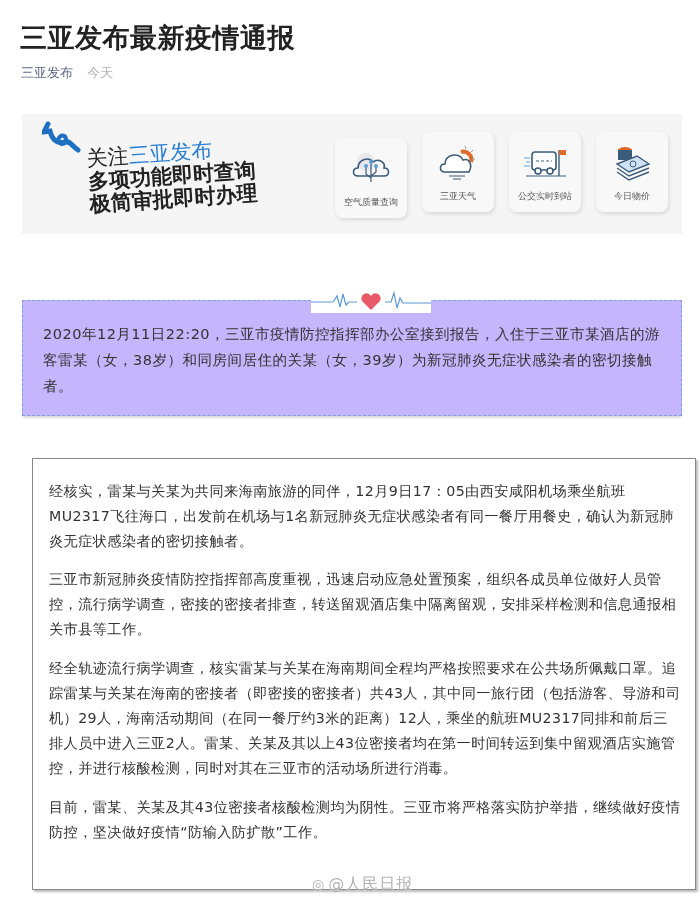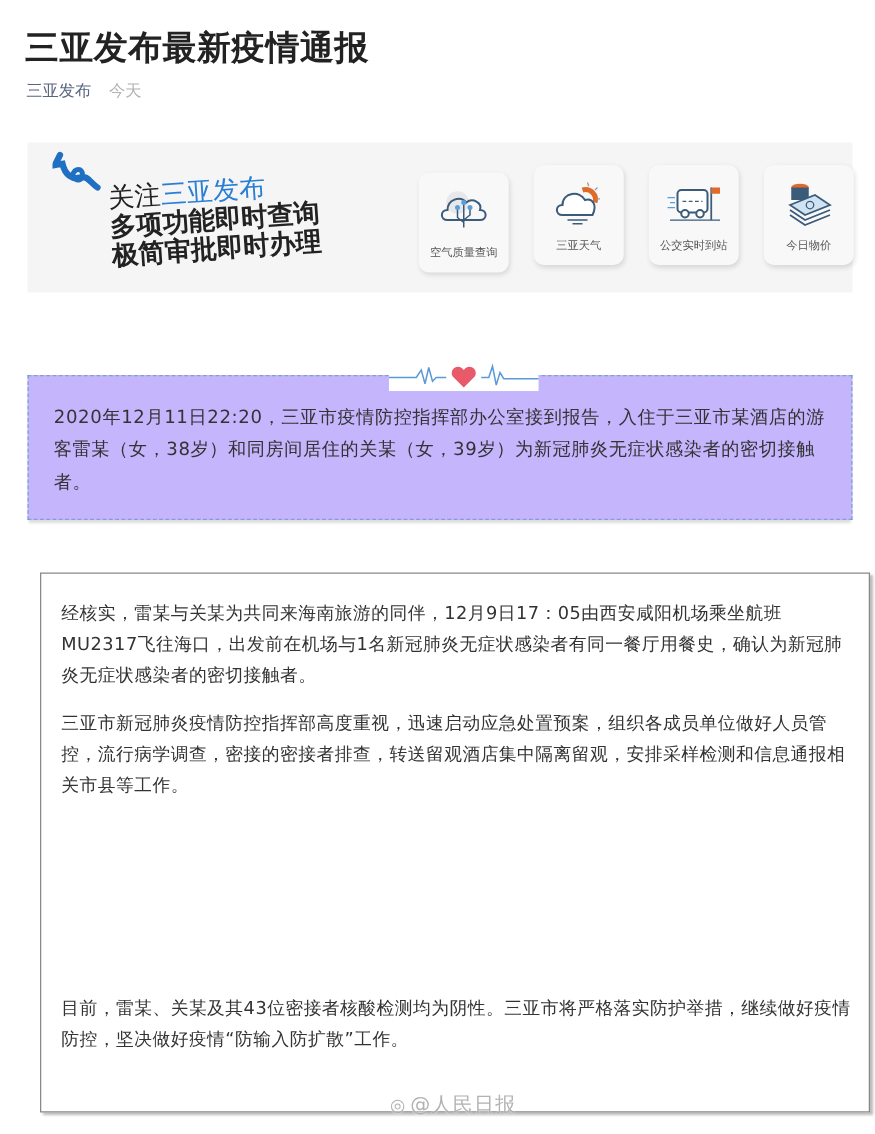--- a/index.html
+++ b/index.html
@@ -20,21 +20,21 @@
     background: #f5f5f5;
   }
   .banner-arrow { position: absolute; left: 20px; top: 6px; }
   .slogan {
     position: absolute; left: 60px; top: 28px; transform: rotate(-4deg);
     font-size: 21px; line-height: 23px; color: #222; font-weight: bold;
   }
   .slogan .brand { color: #2a7fd4; font-weight: normal; }
   .slogan .line1 { font-weight: normal; }
   .slogan .line { display: block; padding-left: 6px; }
-  .svc-wrap { position: absolute; left: 313px; top: 18px; display: flex; gap: 20px; }
+  .svc-wrap { position: absolute; left: 313px; top: 18px; display: flex; gap: 15px; }
   .svc {
     width: 72px; height: 80px; background: #f8f8f8; border-radius: 8px;
     box-shadow: 1px 2px 4px rgba(0,0,0,0.12);
     display: flex; flex-direction: column; align-items: center; justify-content: flex-start;
     padding-top: 10px;
   }
   .svc:nth-child(1){ margin-top: 6px; }
   .svc svg { width: 46px; height: 40px; }
   .svc .lbl { font-size: 9px; color: #555; margin-top: 8px; white-space: nowrap; }
 
@@ -140,18 +140,19 @@
     <rect x="0" y="0" width="120" height="24" fill="#ffffff"></rect>
     <path d="M0 13 H22 L26 7 L29 18 L32 5 L35 16 L38 13 H46 M74 13 H80 L83 4 L86 19 L89 9 L92 14 H120" fill="none" stroke="#5a9ad6" stroke-width="1.2"></path>
     <path d="M60 21 L51 12 A4.5 4.5 0 0 1 60 7 A4.5 4.5 0 0 1 69 12 Z" fill="#e85a6a"></path>
   </svg>
   <div class="notice-text">2020年12月11日22:20，三亚市疫情防控指挥部办公室接到报告，入住于三亚市某酒店的游客雷某（女，38岁）和同房间居住的关某（女，39岁）为新冠肺炎无症状感染者的密切接触者。</div>
 </div>
 
 <div class="article">
   <p style="top:20px">经核实，雷某与关某为共同来海南旅游的同伴，12月9日17：05由西安咸阳机场乘坐航班MU2317飞往海口，出发前在机场与1名新冠肺炎无症状感染者有同一餐厅用餐史，确认为新冠肺炎无症状感染者的密切接触者。</p>
   <p style="top:108px">三亚市新冠肺炎疫情防控指挥部高度重视，迅速启动应急处置预案，组织各成员单位做好人员管控，流行病学调查，密接的密接者排查，转送留观酒店集中隔离留观，安排采样检测和信息通报相关市县等工作。</p>
+  <p style="top:197px">经全轨迹流行病学调查，核实雷某与关某在海南期间全程均严格按照要求在公共场所佩戴口罩。追踪雷某与关某在海南的密接者（即密接的密接者）共43人，其中同一旅行团（包括游客、导游和司机）29人，海南活动期间（在同一餐厅约3米的距离）12人，乘坐的航班MU2317同排和前后三排人员中进入三亚2人。雷某、关某及其以上43位密接者均在第一时间转运到集中留观酒店实施管控，并进行核酸检测，同时对其在三亚市的活动场所进行消毒。</p>
   <p style="top:336px">目前，雷某、关某及其43位密接者核酸检测均为阴性。三亚市将严格落实防护举措，继续做好疫情防控，坚决做好疫情“防输入防扩散”工作。</p>
 </div>
 
 <div class="watermark">
   <span class="wb">◎</span><span>@人民日报</span>
 </div>
 
 </body></html>

